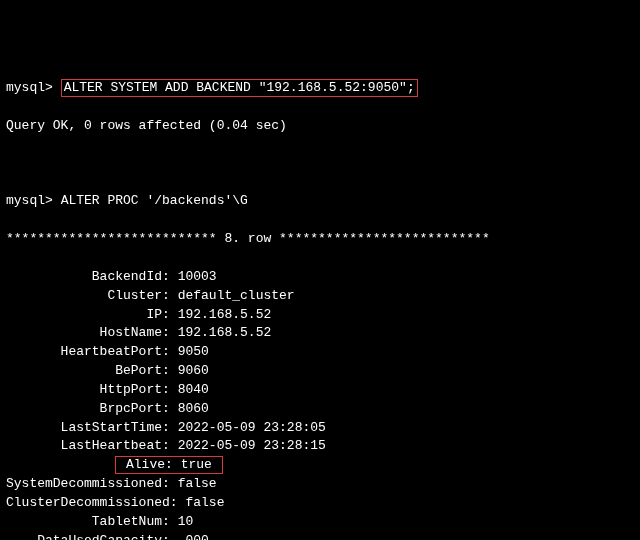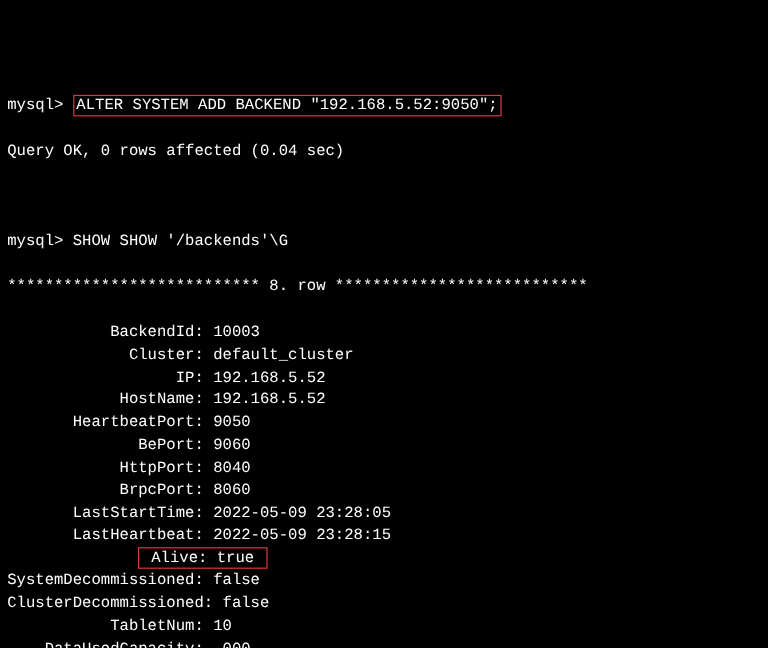--- a/index.html
+++ b/index.html
@@ -24,19 +24,19 @@
     .line { display: block; }
   </style>
 </head>
 <body>
 
 
 
 <span class="line"><span>mysql&gt;</span> <span class="highlight-box">ALTER SYSTEM ADD BACKEND "192.168.5.52:9050";</span></span>
 <span class="line">Query OK, 0 rows affected (0.04 sec)</span>
 <span class="line"> </span>
-<span class="line"><span>mysql&gt;</span> <span>SHOW SHOW '/backends'\G</span></span>
+<span class="line"><span>mysql&gt;</span> <span>ALTER PROC '/backends'\G</span></span>
 <span class="line">*************************** 8. row ***************************</span>
 <div id="fields-container"><span class="line"><span>           BackendId</span>: <span>10003</span></span><span class="line"><span>             Cluster</span>: <span>default_cluster</span></span><span class="line"><span>                  IP</span>: <span>192.168.5.52</span></span><span class="line"><span>            HostName</span>: <span>192.168.5.52</span></span><span class="line"><span>       HeartbeatPort</span>: <span>9050</span></span><span class="line"><span>              BePort</span>: <span>9060</span></span><span class="line"><span>            HttpPort</span>: <span>8040</span></span><span class="line"><span>            BrpcPort</span>: <span>8060</span></span><span class="line"><span>       LastStartTime</span>: <span>2022-05-09 23:28:05</span></span><span class="line"><span>       LastHeartbeat</span>: <span>2022-05-09 23:28:15</span></span><span class="line">              <span class="highlight-box"> Alive: true </span></span><span class="line"><span>SystemDecommissioned</span>: <span>false</span></span><span class="line"><span>ClusterDecommissioned</span>: <span>false</span></span><span class="line"><span>           TabletNum</span>: <span>10</span></span><span class="line"><span>    DataUsedCapacity</span>: <span>.000 </span></span></div>
 
 
 
 
 
 </body></html>

